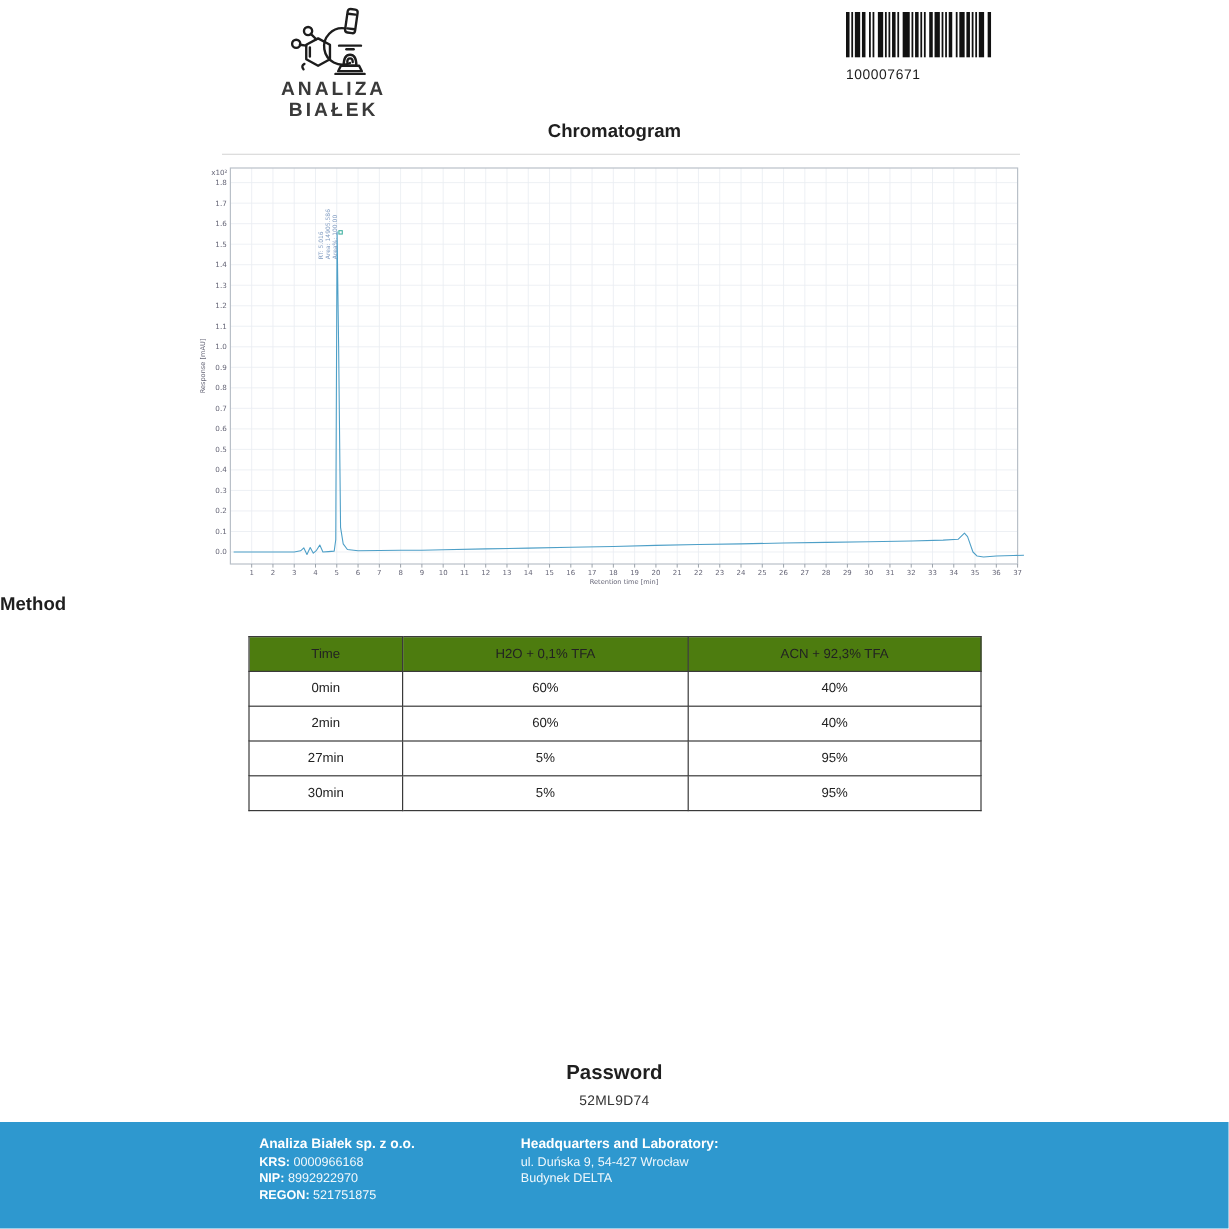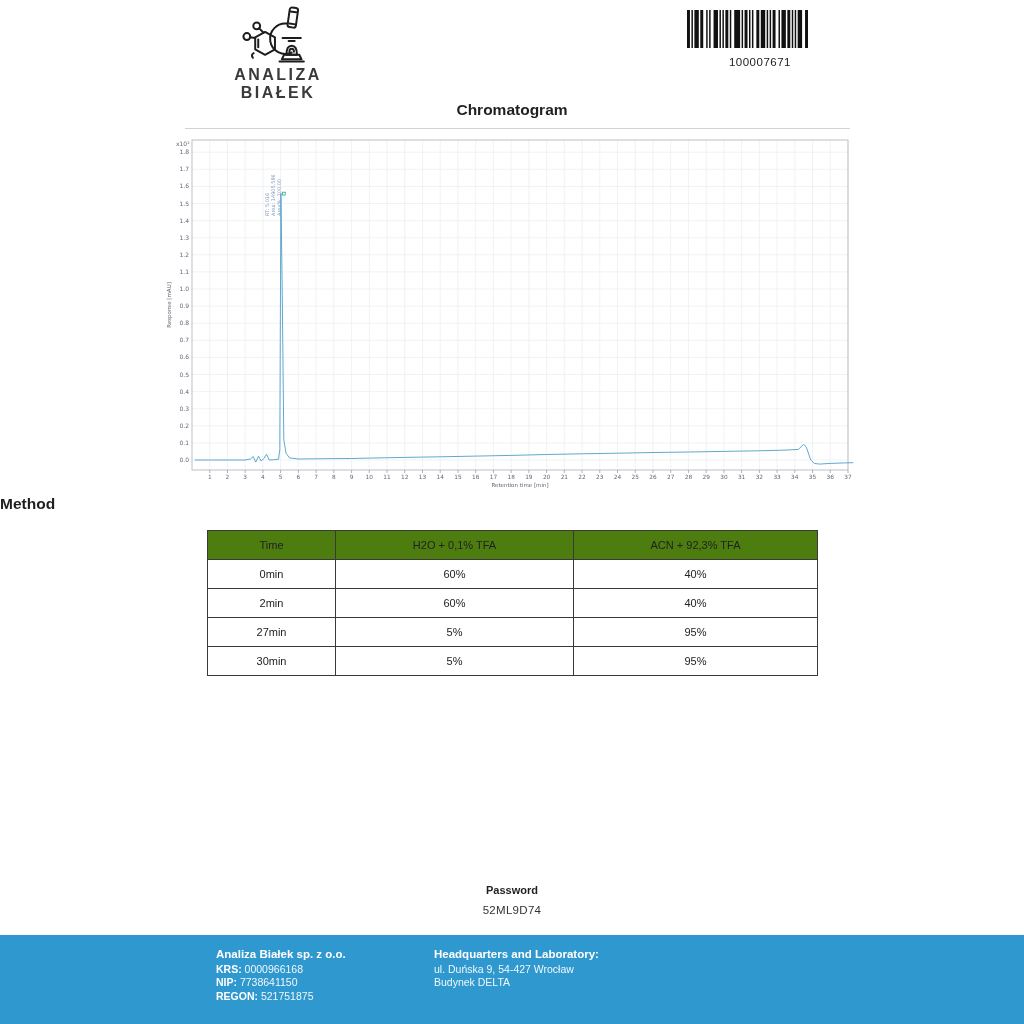--- a/index.html
+++ b/index.html
@@ -4,21 +4,21 @@
 <style>
   * { margin:0; padding:0; box-sizing:border-box; }
   html,body { background:#fff; }
   body { font-family:"Liberation Sans","DejaVu Sans",sans-serif; color:#222; }
   .page { position:relative; width:1024px; height:1024px; background:#fff; overflow:hidden; }
 
   
   .logo-block { position:absolute; left:212px; top:6px; width:132px; text-align:center; }
   .logo-icon { display:block; margin:0 auto; }
   .logo-caption { margin-top:2px; font-size:16px; letter-spacing:2.5px; color:#3a3a3a; font-weight:700; }
-  .barcode-block { position:absolute; left:687px; top:10px; width:104px; text-align:right; }
+  .barcode-block { position:absolute; left:705px; top:10px; width:104px; text-align:left; }
   .barcode-number { margin-top:4px; font-size:11.5px; color:#1c1c1c; letter-spacing:0.5px; }
 
   
   .chromatogram-title { position:absolute; top:101px; left:0; width:100%; text-align:center;
     font-size:15.5px; font-weight:700; color:#1f1f1f; }
   .method-title { position:absolute; top:495px; left:0; width:100%; 
     font-size:15.5px; font-weight:700; color:#1f1f1f; }
 
   
   .chart-wrap { position:absolute; left:165px; top:128px; width:690px; height:365px; }
@@ -26,21 +26,21 @@
   
   .method-table { position:absolute; left:207px; top:530px; width:610px;
     border-collapse:collapse; font-size:11px; color:#222; table-layout:fixed; }
   .method-table th, .method-table td { border:1px solid #3a3a3a; text-align:center;
     height:29px; padding:0 4px; font-weight:400; }
   .method-table th { background:#4d7c0f; }
   .col-time { width:128px; } .col-a { width:238px; } .col-b { width:244px; }
 
   
   .password-block { position:absolute; top:884px; left:0; width:100%; text-align:center; }
-  .password-label { font-size:11px; font-weight:700; color:#1f1f1f; }
+  .password-label { font-size:17px; font-weight:700; color:#1f1f1f; }
   .password-value { margin-top:8px; font-size:11.5px; color:#333; letter-spacing:0.3px; }
 
   
   .footer { position:absolute; left:0; top:935px; width:1024px; height:89px; }
   .footer-col { position:absolute; top:13px; color:#fff; font-size:10.5px; line-height:13.5px; }
   .footer-col .head { font-weight:700; font-size:11.5px; margin-bottom:1px; }
   .footer-col .lbl { font-weight:700; }
   .footer-col .val { color:rgba(255,255,255,0.93); }
   .fc1 { left:216px; } .fc2 { left:434px; } .fc3 { left:680px; }
 </style>
@@ -317,21 +317,21 @@
     <div class="password-label">Password</div>
     <div class="password-value">52ML9D74</div>
   </div>
 
   <div class="footer" style="background: rgb(46, 152, 207);">
     <div class="footer-col fc1">
       <div class="head">Analiza Białek sp. z o.o.</div>
       <div><span class="lbl">KRS:</span>
            <span class="val">0000966168</span></div>
       <div><span class="lbl">NIP:</span>
-           <span class="val">7738641150</span></div>
+           <span class="val">8992922970</span></div>
       <div><span class="lbl">REGON:</span>
            <span class="val">521751875</span></div>
     </div>
     <div class="footer-col fc2">
       <div class="head">Headquarters and Laboratory:</div>
       <div class="val">ul. Duńska 9, 54-427 Wrocław</div>
       <div class="val">Budynek DELTA</div>
     </div>
   </div>
 </div>

